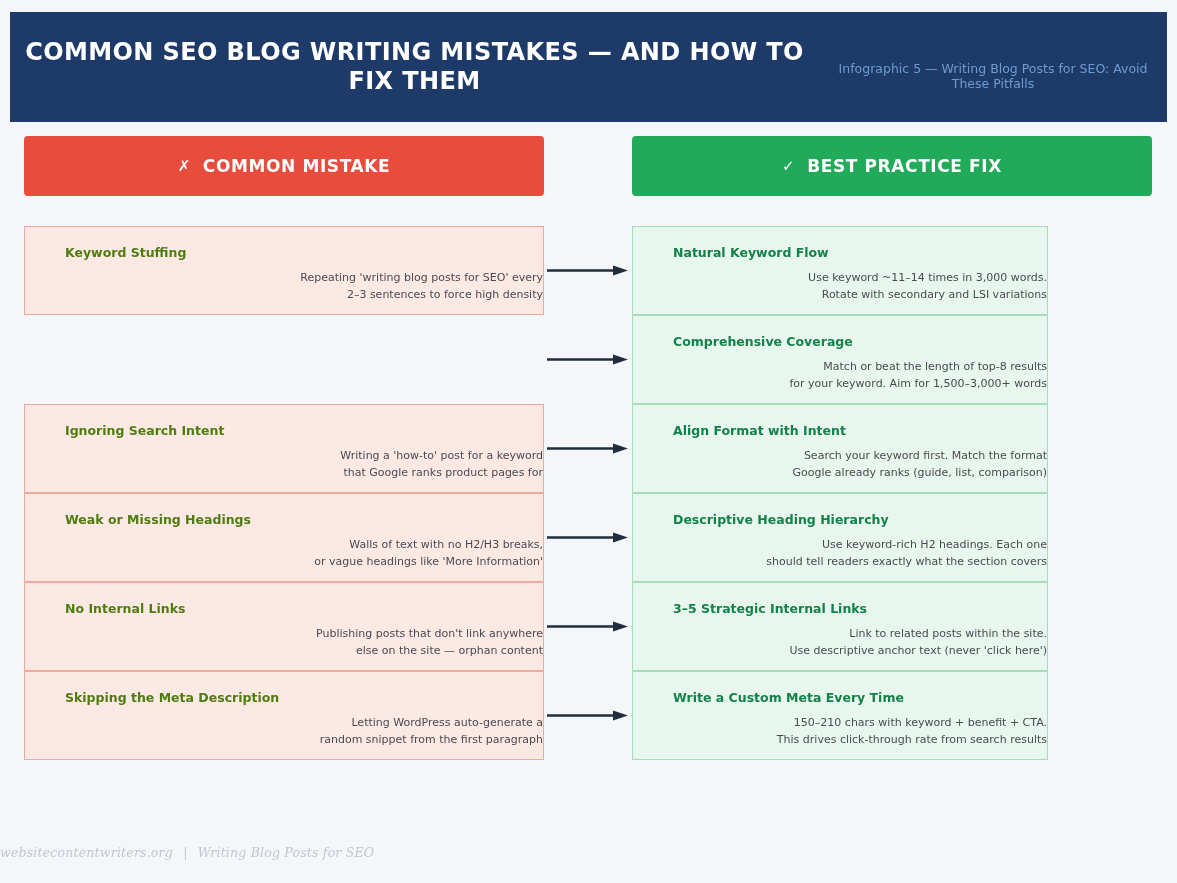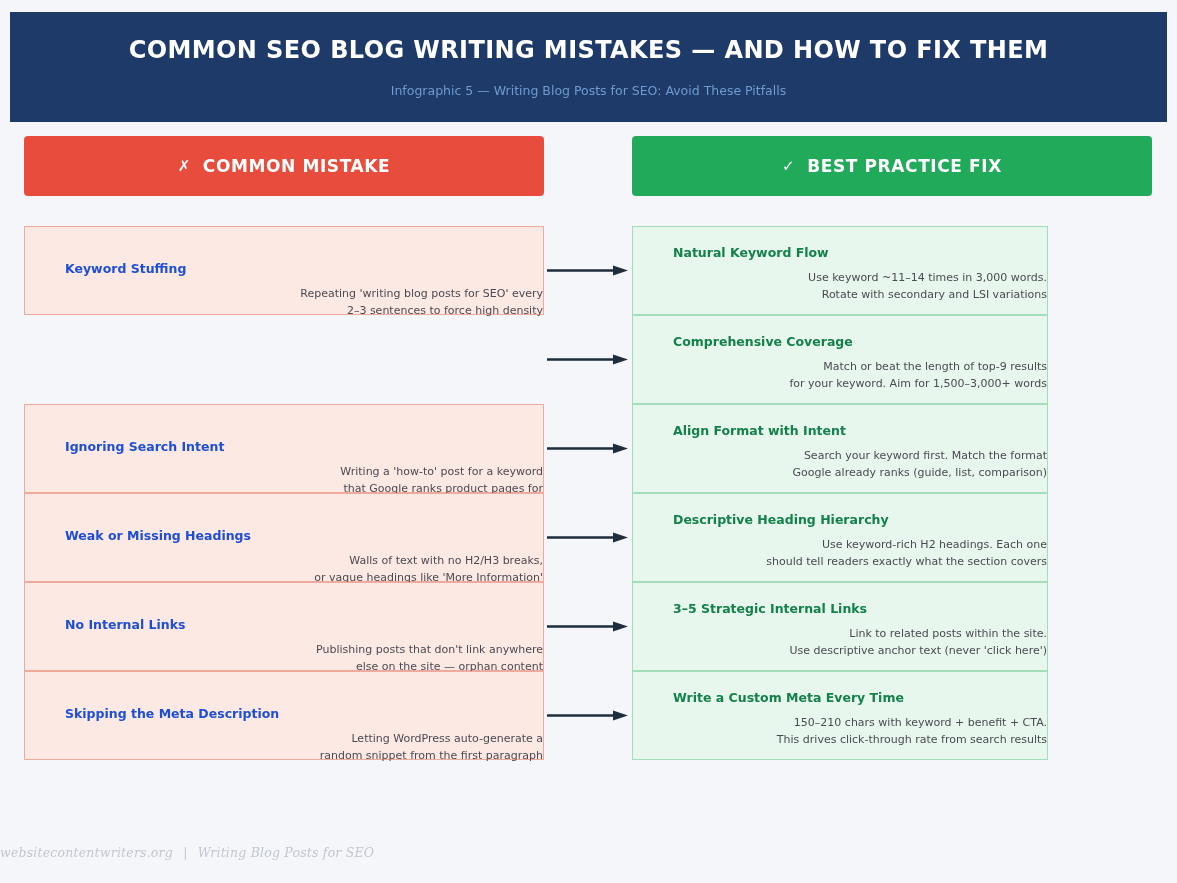--- a/index.html
+++ b/index.html
@@ -22,21 +22,21 @@
 
   
   .header {
     position: absolute;
     left: 10px;
     top: 12px;
     width: 1157px;
     height: 110px;
     background: #1e3a68;
     display: flex;
-    flex-direction: column;
+    flex-direction: row;
     align-items: center;
     justify-content: center;
   }
   .header-title {
     color: #ffffff;
     font-size: 24px;
     font-weight: 700;
     letter-spacing: 0.4px;
     text-align: center;
     line-height: 1.2;
@@ -116,21 +116,21 @@
     width: 416px;
     background: #e8f7ed;
     border: 1px solid #a3ddba;
   }
   .card-title {
     font-size: 12.5px;
     font-weight: 700;
     line-height: 1.2;
     margin-bottom: 9px;
   }
-  .card-mistake .card-title { color: #1d4ed8; margin-top: 16px; }
+  .card-mistake .card-title { color: #4d7c0f; }
   .card-fix .card-title { color: #13814a; }
   .card-body {
     font-size: 11px;
     color: #4a4a52;
     line-height: 1.55;
   }
   .card-body span { display: block; text-align: right; }
 
   
   .arrow {
@@ -198,21 +198,21 @@
           <svg width="81" height="11" viewBox="0 0 81 11" xmlns="http://www.w3.org/2000/svg">
             <line x1="0" y1="5.5" x2="68" y2="5.5" stroke="#1f2d3d" stroke-width="2.4"></line>
             <path d="M66 0.5 L81 5.5 L66 10.5 Z" fill="#1f2d3d"></path>
           </svg>
         </div>
       </div>
       <div class="row">
         <div class="card card-fix">
           <div class="card-title">Comprehensive Coverage</div>
           <div class="card-body">
-            <span>Match or beat the length of top-9 results</span>
+            <span>Match or beat the length of top-8 results</span>
             <span>for your keyword. Aim for 1,500–3,000+ words</span>
           </div>
         </div>
         <div class="arrow">
           <svg width="81" height="11" viewBox="0 0 81 11" xmlns="http://www.w3.org/2000/svg">
             <line x1="0" y1="5.5" x2="68" y2="5.5" stroke="#1f2d3d" stroke-width="2.4"></line>
             <path d="M66 0.5 L81 5.5 L66 10.5 Z" fill="#1f2d3d"></path>
           </svg>
         </div>
       </div>

